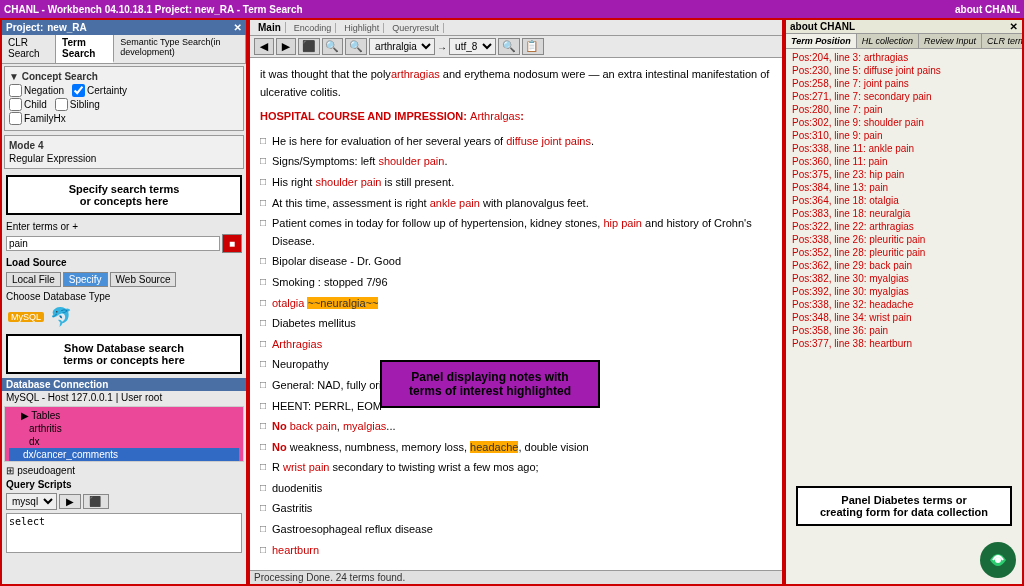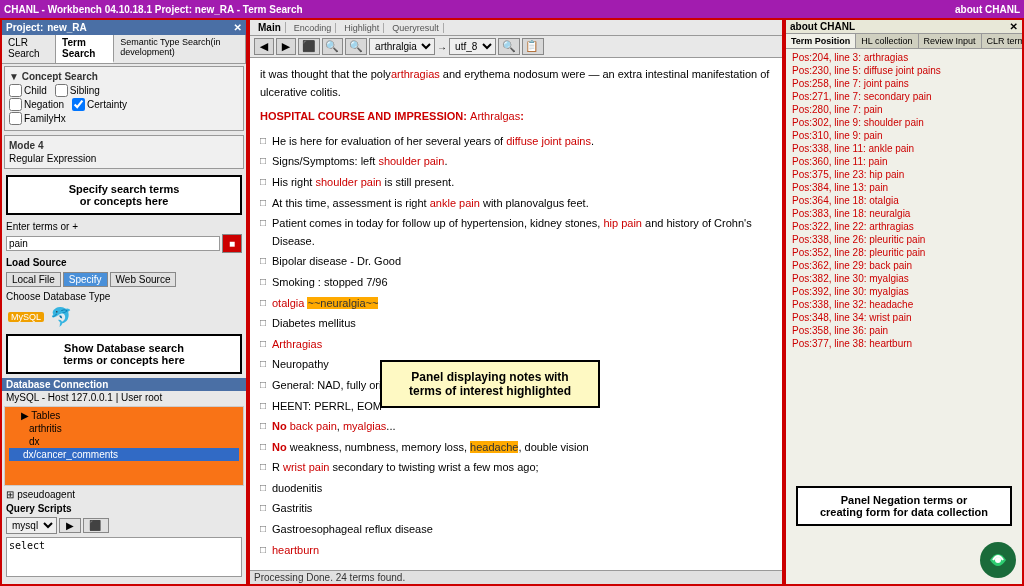--- a/index.html
+++ b/index.html
@@ -156,24 +156,24 @@
       padding: 6px 8px;
       margin: 4px;
       font-size: 11px;
       font-weight: bold;
       text-align: center;
     }
 
     .tree-view {
       font-size: 10px;
       padding: 2px 4px;
-      background: #f97316;
+      background: #ec4899;
       border: 1px solid #ccc;
       margin: 2px;
-      height: 80px;
+      height: 56px;
       overflow: auto;
     }
 
     .tree-item {
       padding: 1px 0 1px 12px;
       cursor: pointer;
     }
     .tree-item.selected {
       background: #316ac5;
       color: white;
@@ -289,20 +289,21 @@
       border: 2px solid #cc0000;
       display: flex;
       flex-direction: column;
       overflow: hidden;
     }
 
     .right-tabs {
       display: flex;
       background: #d0d0c0;
       border-bottom: 1px solid #999;
+      font-style: italic;
     }
 
     .right-tab {
       padding: 2px 5px;
       font-size: 9px;
       cursor: pointer;
       border-right: 1px solid #999;
       white-space: nowrap;
     }
     .right-tab.active {
@@ -385,35 +386,35 @@
       <div class="tab">CLR Search</div>
       <div class="tab active">Term Search</div>
       <div class="tab" style="font-size:9px;">Semantic Type Search(in development)</div>
     </div>
 
     <div class="search-section">
       <div class="section-title">▼ Concept Search</div>
       <div class="checkbox-row">
         <div class="checkbox-group">
           <input type="checkbox" style="">
+          <span>Negation</span>
+        </div>
+        <div class="checkbox-group">
+          <input type="checkbox" checked="" style="">
+          <span>Certainty</span>
+        </div>
+      </div>
+      <div class="checkbox-row">
+        <div class="checkbox-group">
+          <input type="checkbox" style="">
           <span>Child</span>
         </div>
         <div class="checkbox-group">
           <input type="checkbox" style="">
           <span>Sibling</span>
-        </div>
-      </div>
-      <div class="checkbox-row">
-        <div class="checkbox-group">
-          <input type="checkbox" style="">
-          <span>Negation</span>
-        </div>
-        <div class="checkbox-group">
-          <input type="checkbox" checked="" style="">
-          <span>Certainty</span>
         </div>
       </div>
       <div class="checkbox-row">
         <div class="checkbox-group">
           <input type="checkbox" style="">
           <span>FamilyHx</span>
         </div>
       </div>
     </div>
 
@@ -612,21 +613,21 @@
         <span class="line-marker">□</span>
         <span class="doc-text">Gastroesophageal reflux disease</span>
       </div>
 
       <div class="doc-line">
         <span class="line-marker">□</span>
         <span class="doc-text hl-red">heartburn</span>
       </div>
     </div>
 
-    <div style="position:absolute;left:130px;top:340px;z-index:10;border:2px solid #000;background:#fef9c3;padding:8px 12px;font-size:12px;font-weight:bold;text-align:center;width:220px;">
+    <div style="position:absolute;left:130px;top:340px;z-index:10;border:2px solid #000;background:#a21caf;padding:8px 12px;font-size:12px;font-weight:bold;text-align:center;width:220px;">
       <div>Panel displaying notes with</div>
       <div>terms of interest highlighted</div>
     </div>
 
     <div class="status-bar">
       <span>Processing Done. 24 terms found.</span>
     </div>
   </div>
 
   <div class="right-panel">
@@ -663,21 +664,21 @@
       <div class="term-item">Pos:362, line 29: back pain</div>
       <div class="term-item">Pos:382, line 30: myalgias</div>
       <div class="term-item">Pos:392, line 30: myalgias</div>
       <div class="term-item">Pos:338, line 32: headache</div>
       <div class="term-item">Pos:348, line 34: wrist pain</div>
       <div class="term-item">Pos:358, line 36: pain</div>
       <div class="term-item">Pos:377, line 38: heartburn</div>
     </div>
 
     <div class="right-callout">
-      <div>Panel Negation terms or</div>
+      <div>Panel Diabetes terms or</div>
       <div>creating form for data collection</div>
     </div>
 
     <div class="logo-area">
       <svg width="40" height="40" viewBox="0 0 40 40">
         <circle cx="20" cy="20" r="18" fill="#1a6b3a"></circle>
         <path d="M12 20 Q20 8 28 20 Q20 32 12 20" fill="#2ecc71" stroke="none"></path>
         <path d="M15 20 Q20 12 25 20" fill="none" stroke="#fff" stroke-width="2"></path>
         <circle cx="20" cy="20" r="3" fill="#fff"></circle>
       </svg>

